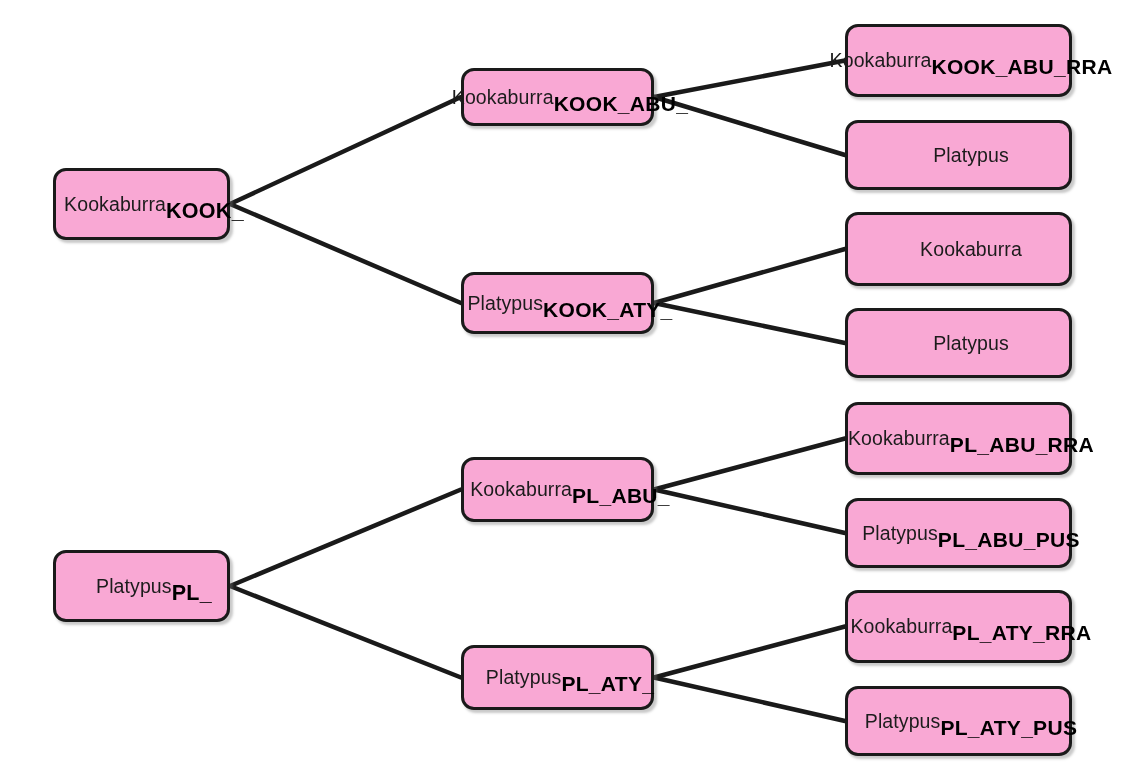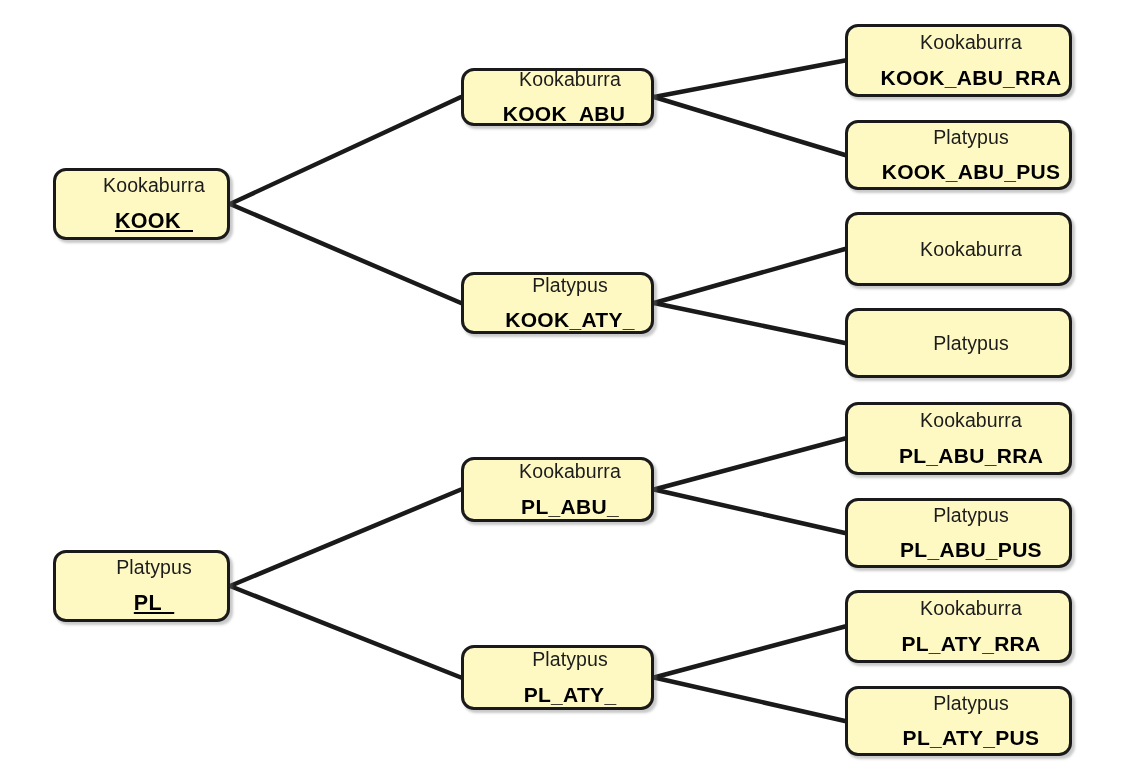--- a/index.html
+++ b/index.html
@@ -22,26 +22,26 @@
     position: absolute;
     left: 0;
     top: 0;
     width: 1144px;
     height: 778px;
     pointer-events: none;
   }
   .node-box {
     position: absolute;
     box-sizing: border-box;
-    background: #fef9c3;
+    background: #f9a8d4;
     border: 3.5px solid #1a1a1a;
     border-radius: 13px;
     box-shadow: 2.5px 3px 2.5px rgba(120,120,120,0.40);
     display: flex;
-    flex-direction: column;
+    flex-direction: row;
     align-items: center;
     justify-content: center;
     text-align: center;
     line-height: 1.06;
     color: #111111;
     padding-left: 25px;
   }
   .node-species {
     font-size: 19.5px;
     font-weight: 400;
@@ -49,21 +49,21 @@
     color: #1c1c1c;
   }
   .node-code {
     font-size: 21px;
     font-weight: 700;
     letter-spacing: 0.3px;
     color: #000000;
     margin-top: 14px;
   }
   .level-1 .node-species { font-size: 19.5px; }
-  .level-1 .node-code { font-size: 21.5px; text-decoration: underline; }
+  .level-1 .node-code { font-size: 21.5px; }
 </style>
 </head>
 <body>
 
 <div id="diagram-root">
   <svg id="connector-layer" viewBox="0 0 1144 778" xmlns="http://www.w3.org/2000/svg">
       <line x1="230" y1="204" x2="461" y2="97" stroke="#1a1a1a" stroke-width="4.5" stroke-linecap="round"></line>
       <line x1="230" y1="204" x2="461" y2="303" stroke="#1a1a1a" stroke-width="4.5" stroke-linecap="round"></line>
       <line x1="654" y1="97" x2="845" y2="60.5" stroke="#1a1a1a" stroke-width="4.5" stroke-linecap="round"></line>
       <line x1="654" y1="97" x2="845" y2="155" stroke="#1a1a1a" stroke-width="4.5" stroke-linecap="round"></line>
@@ -88,21 +88,20 @@
       <div class="node-box level-2" style="left: 461px; top: 272px; width: 193px; height: 62px;">
         <div class="node-species">Platypus</div>
         <div class="node-code">KOOK_ATY_</div>
       </div>
       <div class="node-box level-3" style="left: 845px; top: 24px; width: 227px; height: 73px;">
         <div class="node-species">Kookaburra</div>
         <div class="node-code">KOOK_ABU_RRA</div>
       </div>
       <div class="node-box level-3" style="left: 845px; top: 120px; width: 227px; height: 70px;">
         <div class="node-species">Platypus</div>
-        <div class="node-code">KOOK_ABU_PUS</div>
       </div>
       <div class="node-box level-3" style="left: 845px; top: 212px; width: 227px; height: 74px;">
         <div class="node-species">Kookaburra</div>
       </div>
       <div class="node-box level-3" style="left: 845px; top: 308px; width: 227px; height: 70px;">
         <div class="node-species">Platypus</div>
       </div>
       <div class="node-box level-1" style="left: 53px; top: 550px; width: 177px; height: 72px;">
         <div class="node-species">Platypus</div>
         <div class="node-code">PL_</div>

